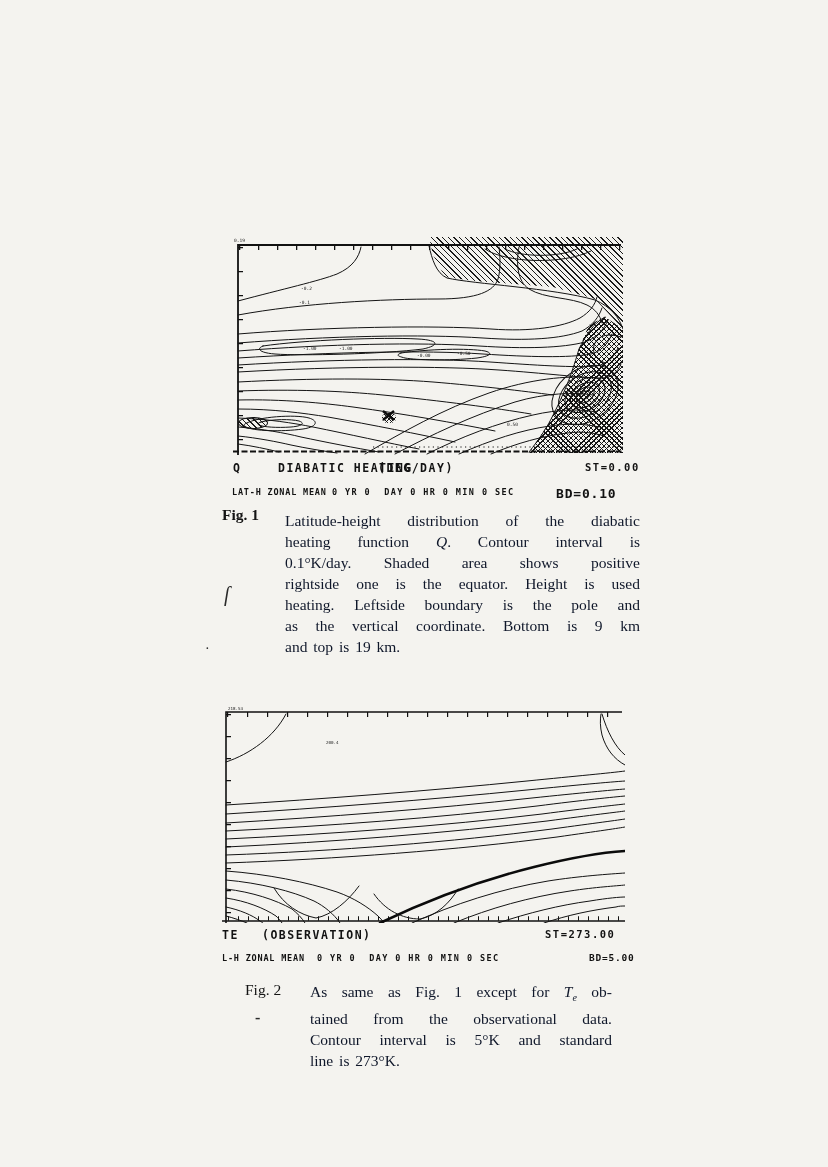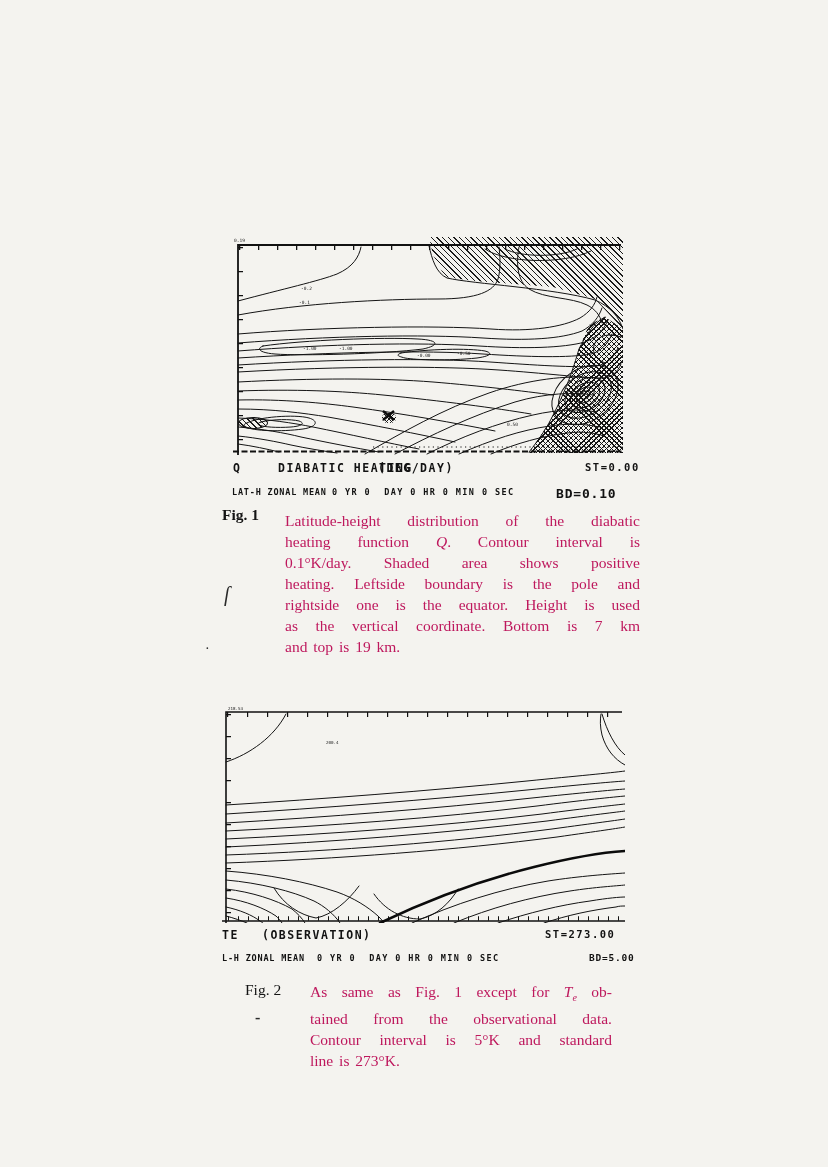--- a/index.html
+++ b/index.html
@@ -15,21 +15,21 @@
   .hatch{background:repeating-linear-gradient(45deg,#1b1b1b 0,#1b1b1b 1px,transparent 1px,transparent 4px);}
   .crosshatch{background:
      repeating-linear-gradient(45deg,#151515 0,#151515 1px,transparent 1px,transparent 3.6px),
      repeating-linear-gradient(-45deg,#151515 0,#151515 1px,transparent 1px,transparent 3.6px);}
   .blob{border:1.2px solid #101010;border-radius:50%;}
   
   .plothead{position:absolute;font-family:"DejaVu Sans Mono", monospace;font-weight:700;color:#121212;white-space:pre;}
   .ph-lg{font-size:11.5px;letter-spacing:1.5px;}
   .ph-sm{font-size:8.5px;letter-spacing:0.8px;text-align:right;}
   
-  .cap{position:absolute;font-size:15.5px;line-height:21px;color:#be185d;word-spacing:2px;}
+  .cap{position:absolute;font-size:15.5px;line-height:21px;color:#0f172a;word-spacing:2px;}
   .cap-label{position:absolute;font-size:15.5px;color:#141414;}
   .cap-line{text-align:justify;text-align-last:justify;}
   .cap-last{text-align-last:left;}
   .ital{font-style:italic;}
   sub{font-size:10px;}
   .stray{position:absolute;color:#2a2a2a;}
   .tinytext{font-family:"DejaVu Sans Mono", monospace;fill:#1c1c1c;}
 </style>
 </head>
 <body>
@@ -121,23 +121,23 @@
   <span class="plothead ph-lg" style="left:553px;top:461px;font-size:10.5px;margin-left:32px;">ST=0.00</span>
   <span class="plothead ph-sm" style="left:232px;top:487px;">LAT-H ZONAL MEAN</span>
   <span class="plothead ph-sm" style="left:332px;top:487px;letter-spacing:1.4px;">0 YR 0  DAY 0 HR 0 MIN 0 SEC</span>
   <span class="plothead ph-sm" style="left:556px;top:486px;font-size:13px;">BD=0.10</span>
 
   <span class="cap-label" style="left:222px;top:506px;font-weight:700;">Fig. 1</span>
   <div class="cap" style="left:285px;top:510px;width:355px;">
     <div class="cap-line">Latitude-height distribution of the diabatic</div>
     <div class="cap-line"><span>heating function </span><span class="ital">Q</span><span>.  Contour interval is</span></div>
     <div class="cap-line">0.1°K/day.  Shaded area shows positive</div>
+    <div class="cap-line">rightside one is the equator.  Height is used</div>
     <div class="cap-line">heating.  Leftside boundary is the pole and</div>
-    <div class="cap-line">rightside one is the equator.  Height is used</div>
-    <div class="cap-line">as the vertical coordinate.  Bottom is 7 km</div>
+    <div class="cap-line">as the vertical coordinate.  Bottom is 9 km</div>
     <div class="cap-line cap-last">and top is 19 km.</div>
   </div>
 
   <span class="stray ital" style="left:224px;top:583px;font-size:20px;">ſ</span>
   <span class="stray" style="left:205px;top:641px;font-size:14px;">·</span>
   <span class="stray" style="left:255px;top:1009px;font-size:16px;font-weight:700;">-</span>
 
   <div class="plotbox" style="left:222px;top:705px;width:403px;height:218px;">
     <svg width="403" height="218" viewBox="0 0 403 218">
       <g stroke="#111" fill="none">

